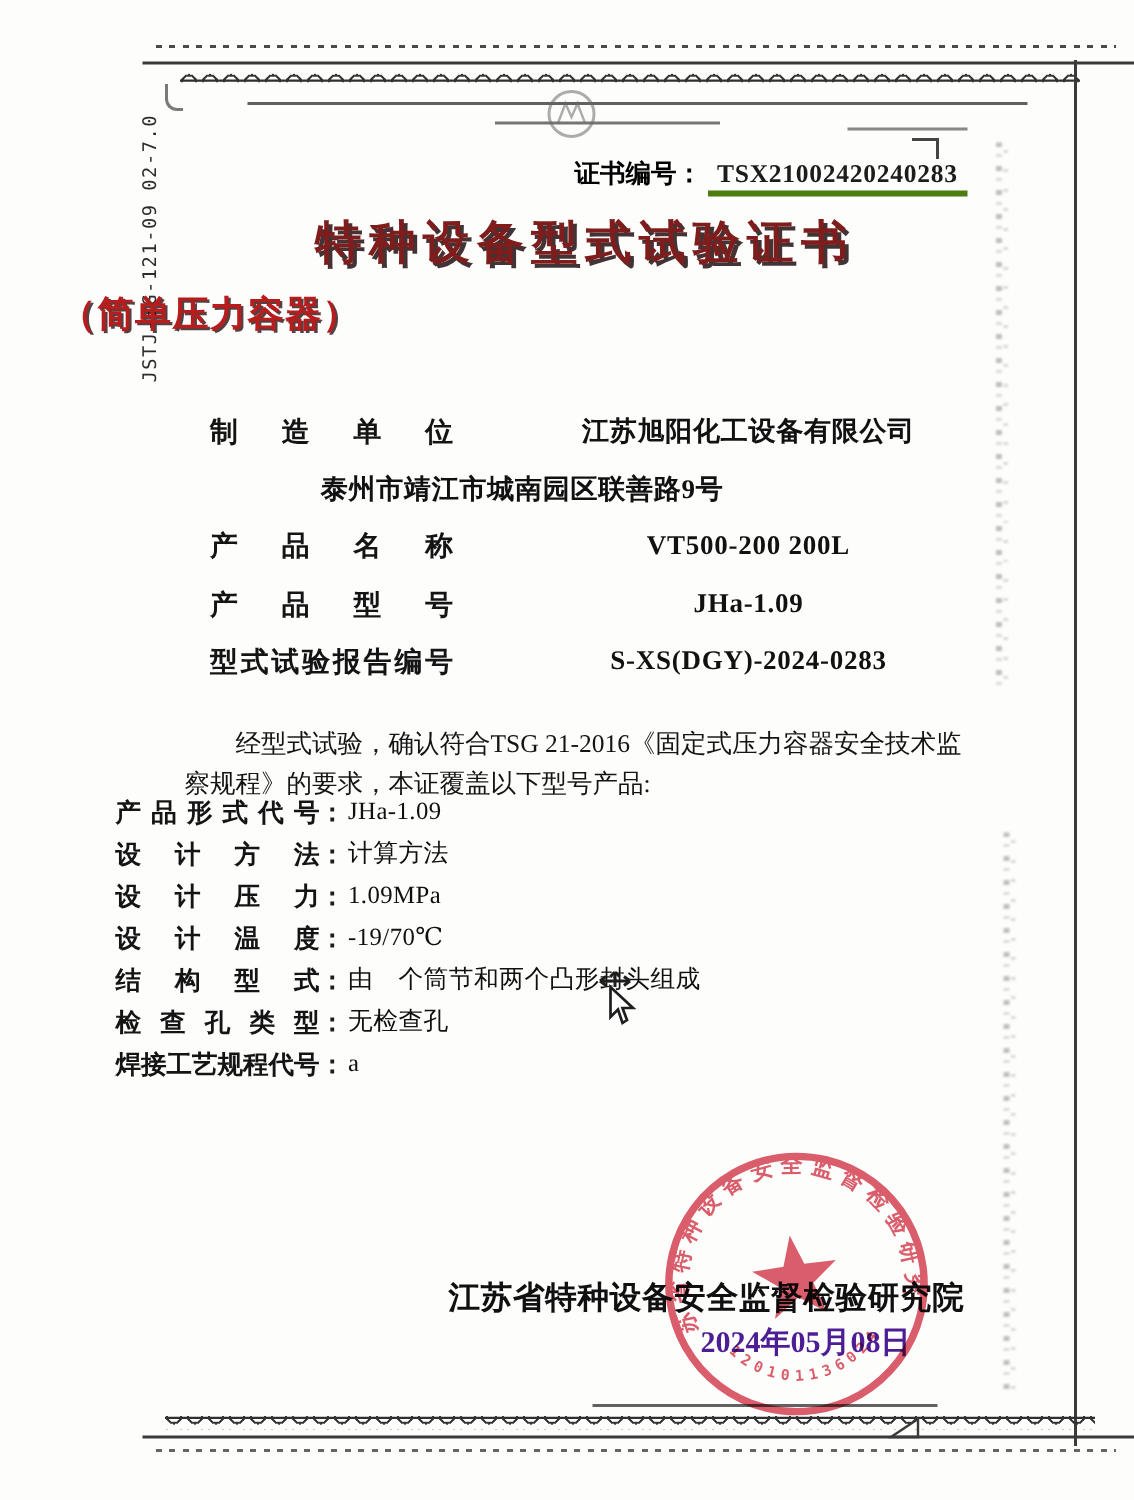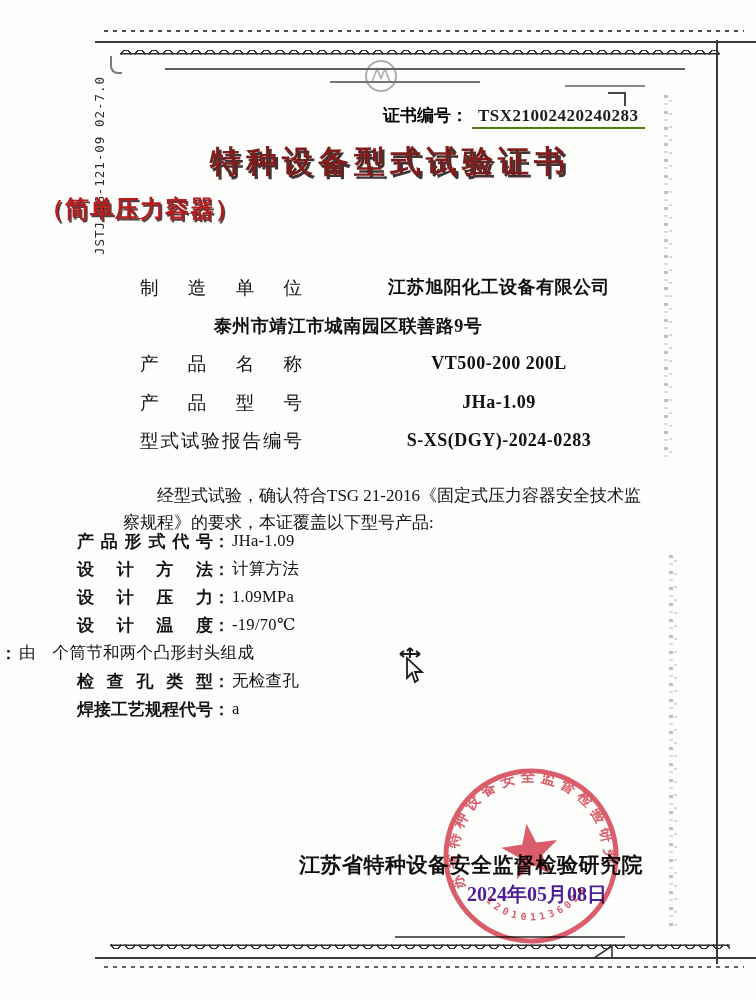--- a/index.html
+++ b/index.html
@@ -21,31 +21,31 @@
       repeating-linear-gradient(180deg,rgba(50,50,55,.55) 0 3px,transparent 3px 8px,rgba(60,60,65,.3) 8px 10px,transparent 10px 16px) 0 0/4px 100% repeat-y,
       repeating-linear-gradient(180deg,transparent 0 5px,rgba(70,70,75,.35) 5px 7px,transparent 7px 13px) 5px 0/3px 100% repeat-y;}
   .corner-mark{position:absolute;border-color:#444;border-style:solid;}
   
   .side-code{position:absolute;left:92px;top:255px;transform:rotate(-90deg);transform-origin:0 0;
     font-family:"DejaVu Sans Mono","Liberation Mono",monospace;font-size:12.5px;letter-spacing:1px;color:#2b2b2b;white-space:nowrap;}
   .emblem{position:absolute;left:362px;top:56px;opacity:.55;}
   .cert-row{position:absolute;left:383px;top:104px;font-size:17px;white-space:nowrap;}
   .cert-row .lbl{font-weight:600;color:#000000;}
   .cert-row .val{display:inline-block;min-width:150px;margin-left:4px;padding:0 6px 1px 6px;
-    border-bottom:2px solid #4d7c0f;letter-spacing:.5px;font-weight:600;}
+    border-bottom:4px solid #4d7c0f;letter-spacing:.5px;font-weight:600;}
   .title{position:absolute;left:40px;width:700px;top:141px;text-align:center;
     font-size:31px;font-weight:700;letter-spacing:5px;color:#7f1d1d;
     text-shadow:2.5px 2.5px 0 rgba(35,15,18,.85);}
   .subtitle{position:absolute;left:40px;width:700px;top:193px;text-align:left;
     font-size:24px;font-weight:600;letter-spacing:1px;color:#b91c1c;
     text-shadow:1.5px 1.5px 0 rgba(40,18,20,.8);}
   
   .fields{position:absolute;left:0;top:268px;width:756px;}
   .frow{display:flex;align-items:center;height:38.4px;}
-  .frow .flabel{margin-left:140px;width:162px;font-size:18.5px;font-weight:400;
+  .frow .flabel{margin-left:140px;width:162px;font-size:18.5px;font-weight:700;
     text-align:justify;text-align-last:justify;color:#141414;}
   .frow .fvalue{flex:1;padding-right:60px;text-align:center;font-size:18px;font-weight:700;
     letter-spacing:.5px;color:#111;}
   
   .para{position:absolute;left:123px;top:466px;width:520px;font-size:17px;line-height:27px;
     text-indent:2em;color:#141414;font-weight:500;margin-top:16px;}
   
   .specs{position:absolute;left:0;top:527px;width:700px;}
   .srow{display:flex;align-items:center;height:28px;}
   .srow .slabel{margin-left:77px;width:136px;font-size:17px;font-weight:600;
@@ -140,20 +140,21 @@
       <div class="slabel">设计压力</div>
       <div class="scolon">：</div>
       <div class="svalue">1.09MPa</div>
     </div>
     <div class="srow">
       <div class="slabel">设计温度</div>
       <div class="scolon">：</div>
       <div class="svalue">-19/70℃</div>
     </div>
     <div class="srow">
+      <div class="slabel">结构型式</div>
       <div class="scolon">：</div>
       <div class="svalue">由　个筒节和两个凸形封头组成</div>
     </div>
     <div class="srow">
       <div class="slabel">检查孔类型</div>
       <div class="scolon">：</div>
       <div class="svalue">无检查孔</div>
     </div>
     <div class="srow">
       <div class="slabel">焊接工艺规程代号</div>

